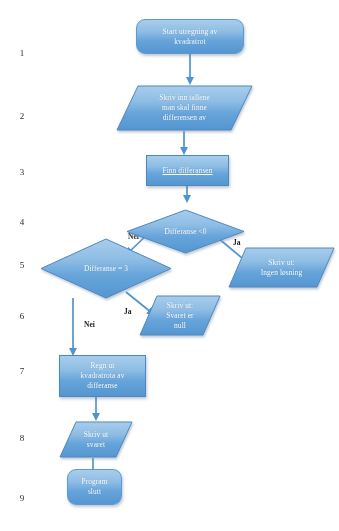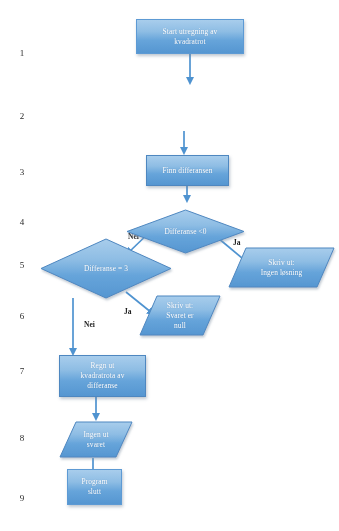--- a/index.html
+++ b/index.html
@@ -42,21 +42,21 @@
   }
   .node .label {
     position: relative;
     z-index: 3;
     padding: 0 3px;
     white-space: pre-line;
     text-shadow: 0 0 1px rgba(40,80,130,0.35);
   }
   
   .shape-terminator {
-    border-radius: 0;
+    border-radius: 9px;
     background: linear-gradient(to bottom, #a8cdec 0%, #8ebde4 35%, #66a4da 62%, #5596d1 100%);
     border: 1px solid #5d9ad4;
     box-shadow: 1px 2px 3px rgba(110,130,150,0.45);
   }
   
   .shape-process {
     background: linear-gradient(to bottom, #a8cdec 0%, #8ebde4 35%, #66a4da 62%, #5596d1 100%);
     border: 1px solid #4e87c0;
     box-shadow: 1px 2px 3px rgba(110,130,150,0.45);
   }
@@ -140,22 +140,30 @@
     <line x1="96" y1="397" x2="96" y2="417" stroke="#4f93d0" stroke-width="1.7" marker-end="url(#ah)"></line>
 
     <line x1="93" y1="458" x2="93" y2="474" stroke="#4f93d0" stroke-width="1.7" marker-end="url(#ah)"></line>
   </svg>
 
   <div class="node shape-terminator" style="left:136px; top:19px; width:108px; height:35px;">
     <span class="label">Start utregning av
 kvadratrot</span>
   </div>
 
-
-  <div class="node shape-process" style="left:146px; top:155px; width:83px; height:31px;">
+  <div class="node shape-io" style="left:116px; top:85px; width:137px; height:46px;">
+    <svg viewBox="0 0 137 46" preserveAspectRatio="none">
+      <polygon points="22,1 136,1 115,45 1,45" fill="url(#shapeGrad)" stroke="#4e87c0" stroke-width="1" filter="url(#shdw)"></polygon>
+    </svg>
+    <span class="label">Skriv inn tallene
+man skal finne
+differensen av</span>
+  </div>
+
+  <div class="node shape-process" style="left:146px; top:155px; width:83px; height:31px;text-decoration:underline;">
     <span class="label">Finn differansen</span>
   </div>
 
   <div class="node shape-decision" style="left:126px; top:209px; width:119px; height:45px;align-items:center;">
     <svg viewBox="0 0 119 45" preserveAspectRatio="none">
       <polygon points="59.5,1 118,22.5 59.5,44 1,22.5" fill="url(#shapeGrad)" stroke="#4e87c0" stroke-width="1" filter="url(#shdw)"></polygon>
     </svg>
     <span class="label">Differanse &lt;0</span>
   </div>
 
@@ -186,21 +194,21 @@
   <div class="node shape-process" style="left:59px; top:355px; width:87px; height:42px;">
     <span class="label">Regn ut
 kvadratrota av
 differanse</span>
   </div>
 
   <div class="node shape-io" style="left:59px; top:421px; width:74px; height:37px;">
     <svg viewBox="0 0 74 37" preserveAspectRatio="none">
       <polygon points="17,1 73,1 57,36 1,36" fill="url(#shapeGrad)" stroke="#4e87c0" stroke-width="1" filter="url(#shdw)"></polygon>
     </svg>
-    <span class="label">Ingen ut
+    <span class="label">Skriv ut
 svaret</span>
   </div>
 
   <div class="node shape-terminator" style="left:67px; top:469px; width:55px; height:36px;">
     <span class="label">Program
 slutt</span>
   </div>
 
   <div class="edge-label" style="left:128px; top:232px;">Nei</div>
   <div class="edge-label" style="left:233px; top:238px;">Ja</div>

